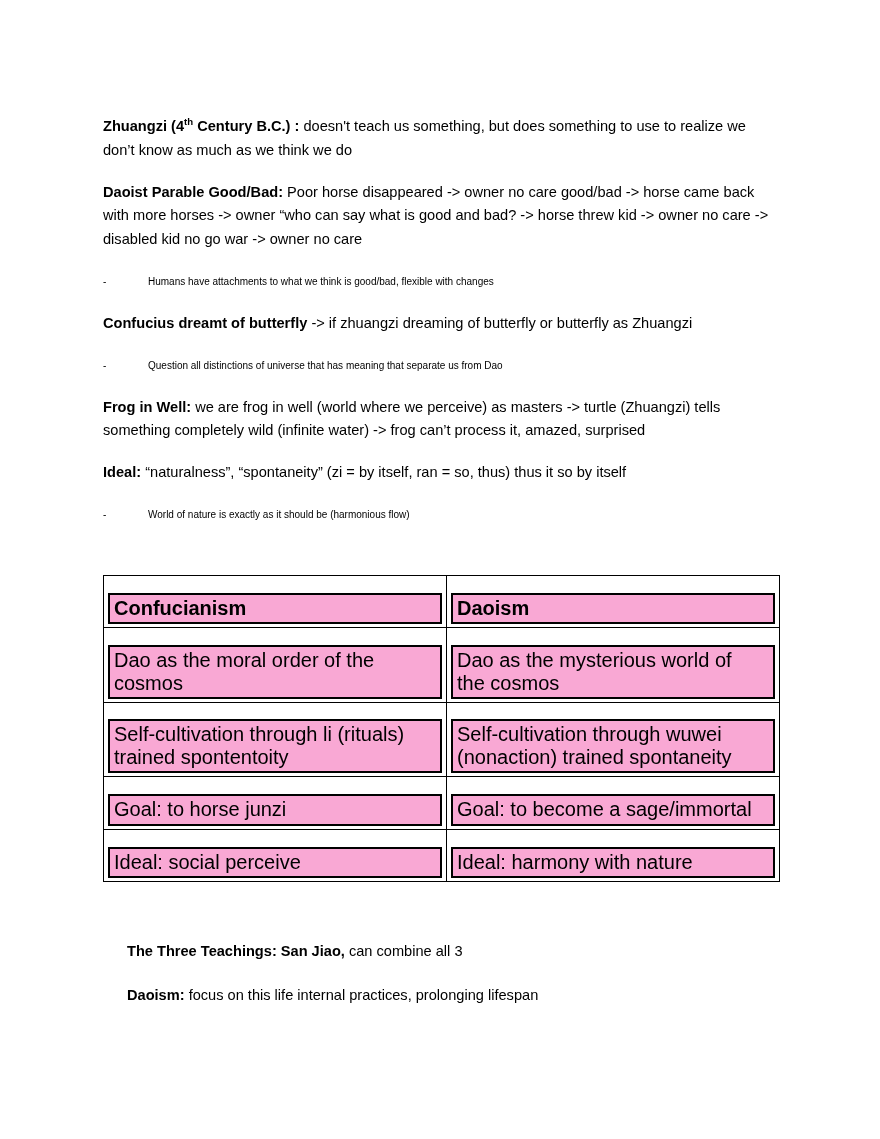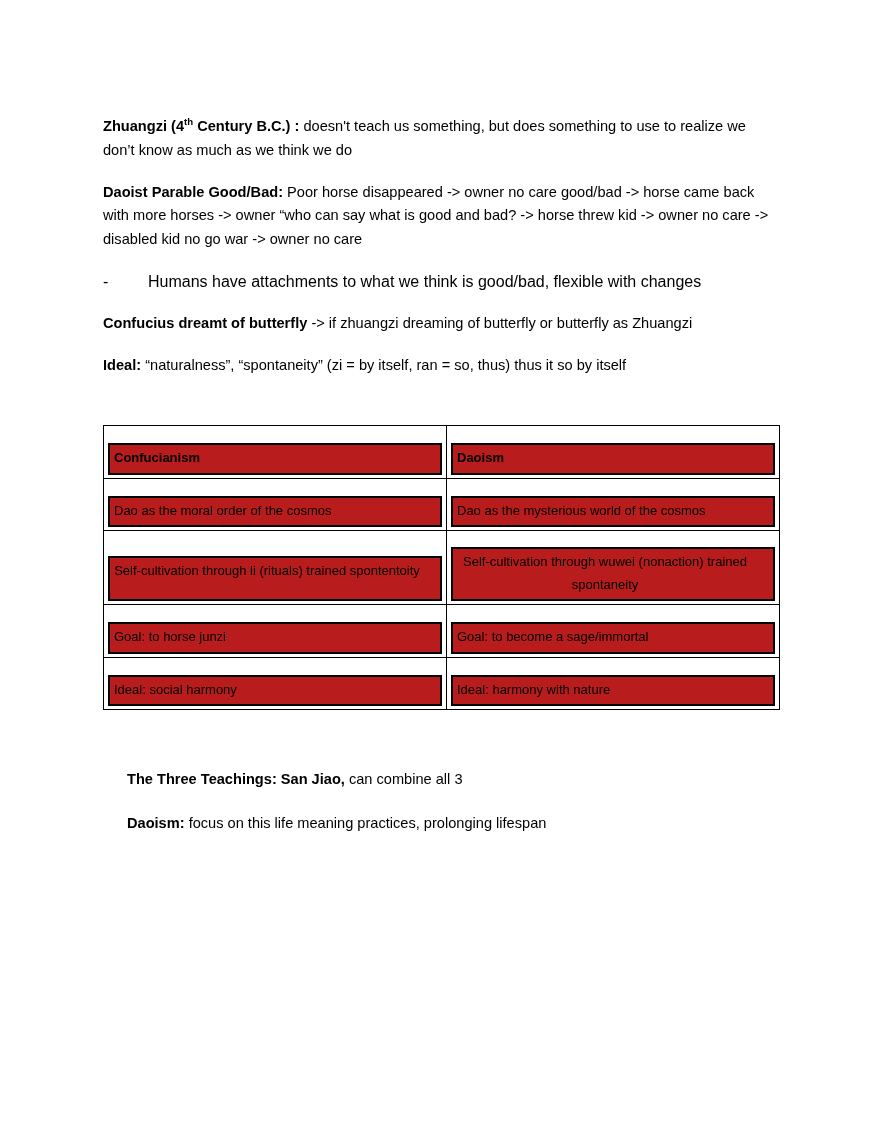--- a/index.html
+++ b/index.html
@@ -30,21 +30,21 @@
   }
   .para b {
     font-weight: bold;
   }
   .para sup {
     font-size: 9.6px;
     vertical-align: super;
     line-height: 0;
   }
   .bullet {
-    font-size: 16px;
+    font-size: 10px;
     line-height: 23.5px;
     margin: 0 0 18.5px 0;
     width: 674px;
     display: block;
     white-space: normal;
   }
   .bullet .dash {
     display: inline-block;
     width: 45px;
   }
@@ -71,27 +71,27 @@
   td.col-r { width: 333px; }
   .cellpad {
     padding: 17px 4px 3px 4px;
   }
   .cellpad.tall {
     padding-top: 16px;
   }
   .innerbox {
     border: 2.4px solid #000000;
     padding: 2px 20px 3px 4px;
-    font-size: 13px;
+    font-size: 20px;
     line-height: 22.5px;
-    background: #b91c1c;
+    background: #f9a8d4;
     box-sizing: border-box;
   }
   .innerbox.bold { font-weight: bold; }
-  .innerbox.two-line { min-height: 45px; text-align: center; }
+  .innerbox.two-line { min-height: 45px; }
   
   .bottom-block {
     margin-top: 58px;
   }
   .bottom-block .para { margin-bottom: 20px; margin-left: 24px; }
 </style>
 </head>
 <body>
 
 <div class="page">
@@ -105,26 +105,35 @@
   </p>
 
   <p class="bullet">
     <span class="dash">-</span><span class="btext">Humans have attachments to what we think is good/bad, flexible with changes</span>
   </p>
 
   <p class="para">
     <b>Confucius dreamt of butterfly</b><span> -&gt; if zhuangzi dreaming of butterfly or butterfly as Zhuangzi</span>
   </p>
 
-
+  <p class="bullet">
+    <span class="dash">-</span><span class="btext">Question all distinctions of universe that has meaning that separate us from Dao</span>
+  </p>
+
+  <p class="para">
+    <b>Frog in Well:</b><span> we are frog in well (world where we perceive) as masters -&gt; turtle (Zhuangzi) tells something completely wild (infinite water) -&gt; frog can’t process it, amazed, surprised</span>
+  </p>
 
   <p class="para">
     <b>Ideal:</b><span> “naturalness”, “spontaneity” (zi = by itself, ran = so, thus) thus it so by itself</span>
   </p>
 
+  <p class="bullet">
+    <span class="dash">-</span><span class="btext">World of nature is exactly as it should be (harmonious flow)</span>
+  </p>
 
 
   <div class="cmp-table-wrap">
     <table class="cmp">
       <tbody>
         <tr>
           <td class="col-l">
             <div class="cellpad">
               <div class="innerbox bold">Confucianism</div>
             </div>
@@ -171,35 +180,35 @@
           <td class="col-r">
             <div class="cellpad">
               <div class="innerbox">Goal: to become a sage/immortal</div>
             </div>
           </td>
         </tr>
 
         <tr>
           <td class="col-l">
             <div class="cellpad">
-              <div class="innerbox">Ideal: social harmony</div>
+              <div class="innerbox">Ideal: social perceive</div>
             </div>
           </td>
           <td class="col-r">
             <div class="cellpad">
               <div class="innerbox">Ideal: harmony with nature</div>
             </div>
           </td>
         </tr>
       </tbody>
     </table>
   </div>
 
   <div class="bottom-block">
     <p class="para">
       <b>The Three Teachings: San Jiao,</b><span> can combine all 3</span>
     </p>
     <p class="para">
-      <b>Daoism:</b><span> focus on this life meaning practices, prolonging lifespan</span>
+      <b>Daoism:</b><span> focus on this life internal practices, prolonging lifespan</span>
     </p>
   </div>
 
 </div>
 
 </body></html>

